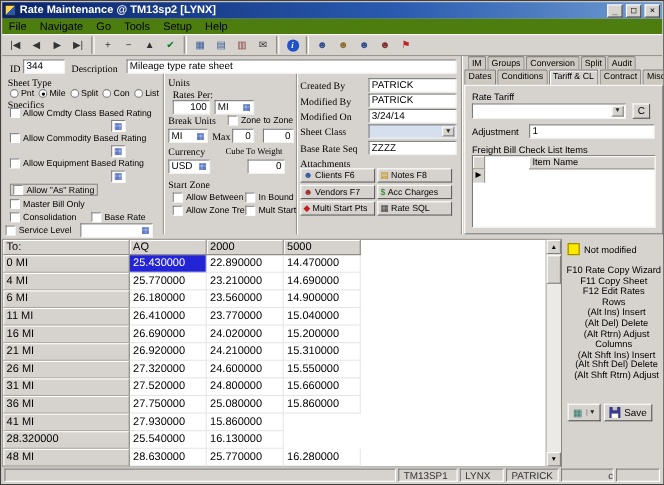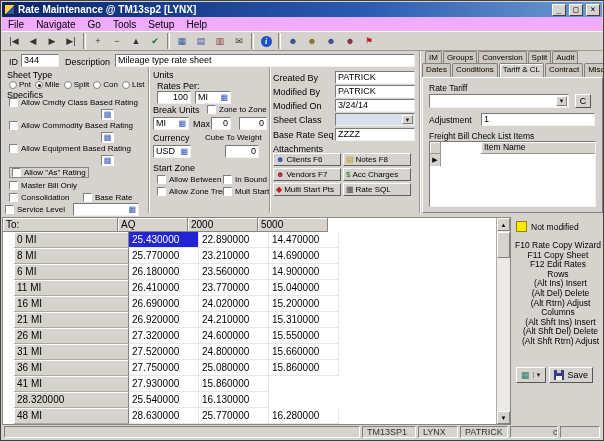--- a/index.html
+++ b/index.html
@@ -6,29 +6,29 @@
   body { background:#808080; font-family:"Liberation Sans", sans-serif; }
   .win { position:relative; width:604px; height:441px; background:#d6d3ce; border:1px solid #404040; overflow:hidden; font-size:10px; color:#000; }
 
   
   .titlebar { position:absolute; left:1px; top:1px; right:1px; height:15px; background:linear-gradient(90deg,#0a246a,#2a5bb0 60%,#6f9bd1); display:flex; align-items:center; gap:3px; padding:0 2px; }
   .app-icon { width:11px; height:11px; border:1px solid #222; background:linear-gradient(135deg,#ffd24a 0 50%, #2a56b0 50% 100%); flex:0 0 auto; }
   .title-text { flex:1; color:#fff; font-weight:bold; font-size:10px; white-space:nowrap; overflow:hidden; }
   .wbtn { width:14px; height:12px; background:#d6d3ce; border:1px solid; border-color:#fff #404040 #404040 #fff; font-size:8px; line-height:10px; text-align:center; font-family:"DejaVu Sans Mono",monospace; }
 
   
-  .menubar { position:absolute; left:1px; top:16px; right:1px; height:14px; display:flex; align-items:center; background:#f0abfc; }
+  .menubar { position:absolute; left:1px; top:16px; right:1px; height:14px; display:flex; align-items:center; background:#4d7c0f; }
   .menu-item { padding:1px 6px; font-size:10px; }
   .toolbar { position:absolute; left:1px; top:30px; right:1px; height:20px; border-top:1px solid #fff; border-bottom:1px solid #9a968e; display:flex; align-items:center; gap:1px; padding:0 3px; }
   .tb-icon { width:18px; height:16px; display:flex; align-items:center; justify-content:center; font-size:9px; color:#333; }
   .tb-sep { width:3px; height:16px; border-left:1px solid #8a867e; border-right:1px solid #fff; margin:0 2px; }
   .tb-info .tb-glyph { display:inline-block; width:11px; height:11px; border-radius:50%; background:#1e50c8; color:#fff; font-size:8px; line-height:11px; text-align:center; font-style:italic; font-weight:bold; font-family:"Liberation Serif",serif; }
 
   
-  .lbl { position:absolute; font-size:9px; white-space:nowrap; }
+  .lbl { position:absolute; font-size:9px; white-space:nowrap;font-family:Liberation Serif, serif; }
   .ifield { position:absolute; height:13px; background:#fff; border:1px solid; border-color:#7a7a7a #f2f1ee #f2f1ee #7a7a7a; font-size:9px; line-height:11px; padding:0 2px; white-space:nowrap; overflow:hidden; }
   .right { text-align:right; }
   .cb { position:absolute; display:flex; align-items:center; gap:3px; font-size:8px; white-space:nowrap; }
   .cbx { width:9px; height:9px; background:#fff; border:1px solid; border-color:#808080 #fff #fff #808080; flex:0 0 auto; }
   .cb.boxed { border:1px solid #888; padding:0 2px; }
   .radio-row { position:absolute; display:flex; gap:4px; }
   .radio { display:flex; align-items:center; gap:2px; font-size:8px; white-space:nowrap; }
   .rd { width:8px; height:8px; border-radius:50%; background:#fff; border:1px solid #808080; position:relative; flex:0 0 auto; }
   .radio.selected .rd::after { content:""; position:absolute; left:2px; top:2px; width:3px; height:3px; border-radius:50%; background:#000; }
   .lookup { position:absolute; width:13px; height:11px; background:#fff; border:1px solid; border-color:#808080 #fff #fff #808080; color:#2d50b4; font-size:8px; line-height:9px; text-align:center; }
@@ -55,21 +55,21 @@
   .lb-selspace { width:11px; background:#d6d3ce; border-right:1px solid #9a968e; border-bottom:1px solid #9a968e; box-shadow:inset 1px 1px 0 #fff; }
   .lb-hdr { flex:1; background:#d6d3ce; border-bottom:1px solid #9a968e; box-shadow:inset 1px 1px 0 #fff; font-size:8.5px; padding:0 3px; line-height:11px; }
   .lb-row { display:flex; height:12px; }
   .lb-sel { width:11px; background:#d6d3ce; border-right:1px solid #9a968e; font-size:7px; line-height:11px; text-align:center; }
 
   
   .grid { position:absolute; left:1px; top:216px; width:509px; height:208px; background:#fff; border:1px solid #8a867e; overflow:hidden; }
   .g-head { display:flex; height:14px; }
   .g-hcell { background:#d6d3ce; border-right:1px solid #8a867e; border-bottom:1px solid #8a867e; box-shadow:inset 1px 1px 0 #fff; padding:1px 3px; font-size:10px; width:70px; }
   .g-hcell:first-child { width:115px; }
-  .g-row { display:flex; height:16px;padding-left:11px; }
+  .g-row { display:flex; height:16px; }
   .g-cell { width:70px; border-right:1px solid #e6e6e6; border-bottom:1px solid #e6e6e6; padding:2px 3px; font-size:10px; overflow:hidden; white-space:nowrap; }
   .g-cell:first-child { width:115px; background:#d6d3ce; border-right:1px solid #8a867e; border-bottom:1px solid #aca89f; box-shadow:inset 1px 1px 0 #fff; }
   .g-sel { background:#2324d6; color:#fff; }
   .g-scroll { position:absolute; right:0; top:0; width:14px; height:100%; background:#eceae6; border-left:1px solid #b0aca4; }
   .g-arrow { position:absolute; left:0; width:13px; height:13px; background:#d6d3ce; border:1px solid; border-color:#fff #808080 #808080 #fff; font-size:6px; line-height:12px; text-align:center; }
   .g-thumb { position:absolute; left:0; top:14px; width:13px; height:26px; background:#d6d3ce; border:1px solid; border-color:#fff #808080 #808080 #fff; }
 
   
   .side-panel { position:absolute; left:510px; top:216px; width:92px; height:208px; background:#d6d3ce; }
   .status-ind { position:absolute; left:5px; top:4px; display:flex; align-items:center; gap:4px; font-size:8.5px; }
@@ -379,21 +379,21 @@
         <div class="g-hcell">5000</div>
       </div>
     <div class="g-body">
         <div class="g-row">
           <div class="g-cell">0 MI</div>
           <div class="g-cell g-sel">25.430000</div>
           <div class="g-cell">22.890000</div>
           <div class="g-cell">14.470000</div>
         </div>
         <div class="g-row">
-          <div class="g-cell">8 MI</div>
+          <div class="g-cell">4 MI</div>
           <div class="g-cell">25.770000</div>
           <div class="g-cell">23.210000</div>
           <div class="g-cell">14.690000</div>
         </div>
         <div class="g-row">
           <div class="g-cell">6 MI</div>
           <div class="g-cell">26.180000</div>
           <div class="g-cell">23.560000</div>
           <div class="g-cell">14.900000</div>
         </div>

